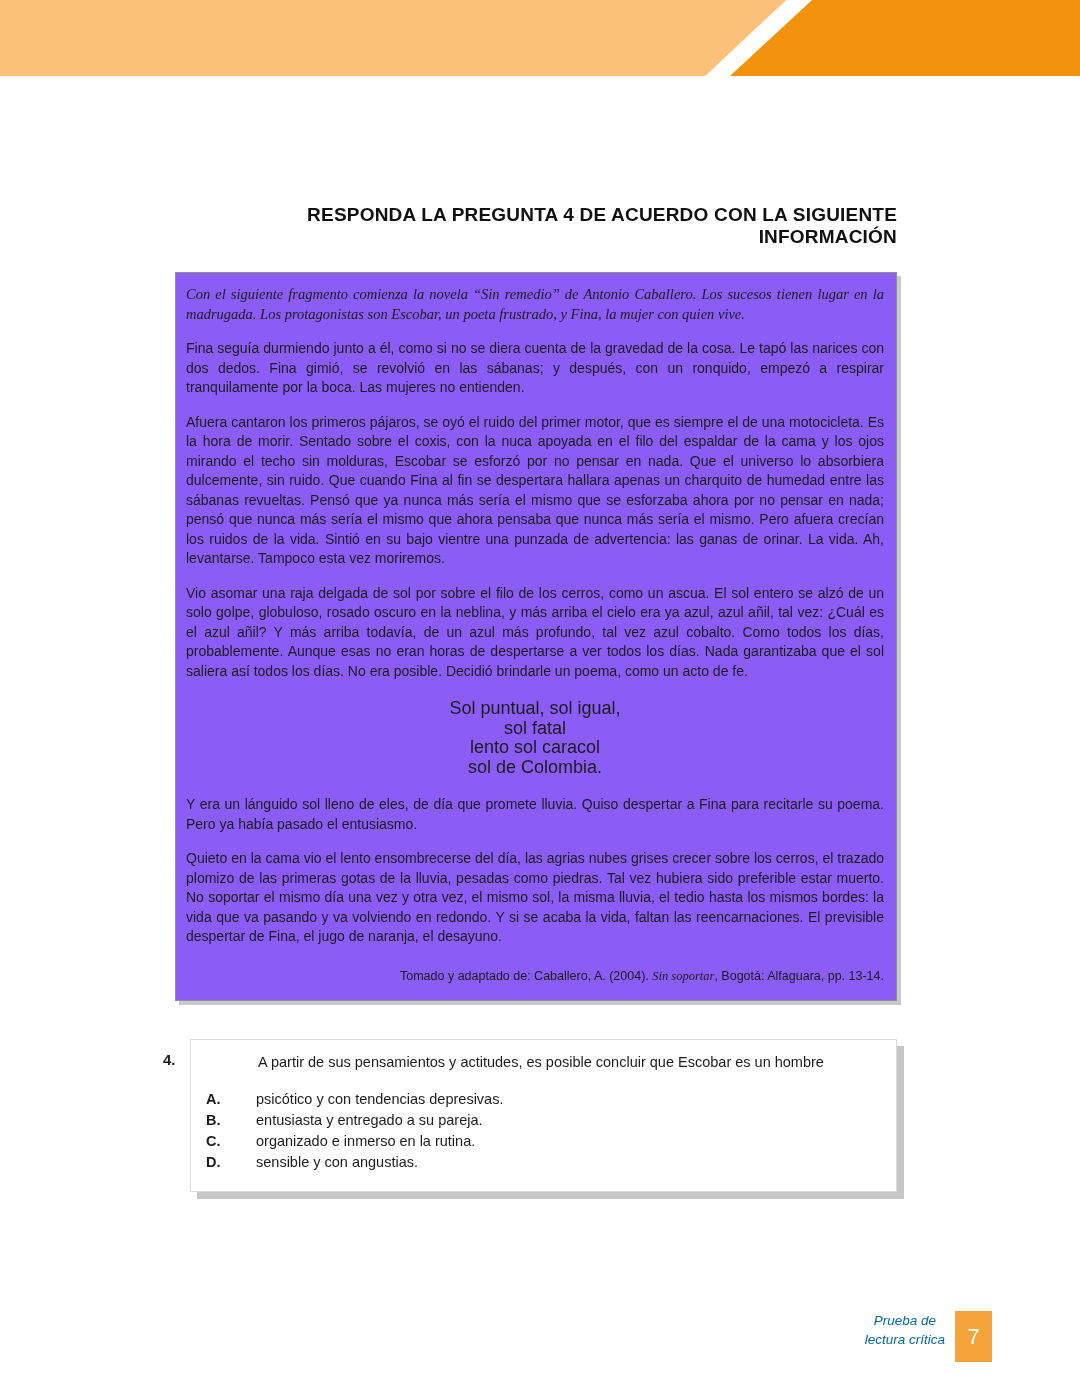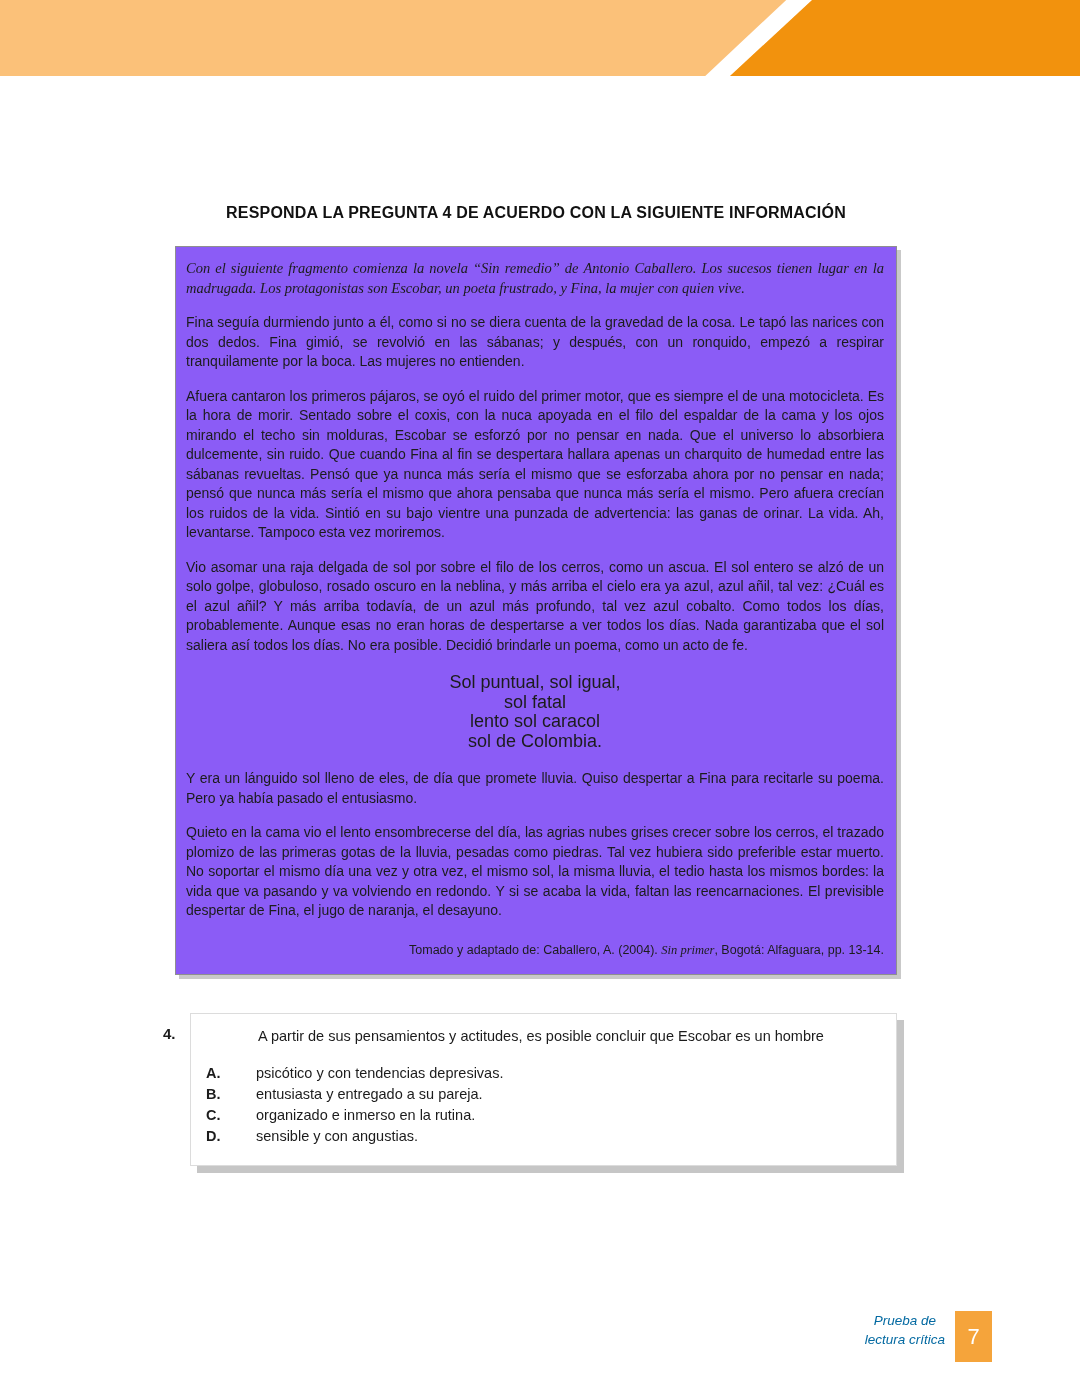--- a/index.html
+++ b/index.html
@@ -35,22 +35,22 @@
     background: #f2920d;
     clip-path: polygon(67.6% 100%, 75.2% 0, 100% 0, 100% 100%);
   }
 
   
   .content {
     position: relative;
     padding: 204px 183px 0 175px;
   }
   .title {
-    text-align: center;
-    font-size: 16px;
+    text-align: right;
+    font-size: 19px;
     font-weight: 700;
     letter-spacing: 0.2px;
     margin-bottom: 24px;
     color: #111;
   }
 
   .passage-box {
     background: #8b5cf6;
     border: 1px solid #8f8f8f;
     box-shadow: 4px 4px 0 #c9c9c9;
@@ -168,21 +168,21 @@
       <div class="poem">
         <div>Sol puntual, sol igual,</div>
         <div>sol fatal</div>
         <div>lento sol caracol</div>
         <div>sol de Colombia.</div>
       </div>
 
       <p class="para">Y era un lánguido sol lleno de eles, de día que promete lluvia. Quiso despertar a Fina para recitarle su poema. Pero ya había pasado el entusiasmo.</p>
       <p class="para">Quieto en la cama vio el lento ensombrecerse del día, las agrias nubes grises crecer sobre los cerros, el trazado plomizo de las primeras gotas de la lluvia, pesadas como piedras. Tal vez hubiera sido preferible estar muerto. No soportar el mismo día una vez y otra vez, el mismo sol, la misma lluvia, el tedio hasta los mismos bordes: la vida que va pasando y va volviendo en redondo. Y si se acaba la vida, faltan las reencarnaciones. El previsible despertar de Fina, el jugo de naranja, el desayuno.</p>
 
-      <p class="attribution"><span>Tomado y adaptado de: Caballero, A. (2004). </span><em>Sin primer</em><span>, Bogotá: Alfaguara, pp. 13-14.</span></p>
+      <p class="attribution"><span>Tomado y adaptado de: Caballero, A. (2004). </span><em>Sin soportar</em><span>, Bogotá: Alfaguara, pp. 13-14.</span></p>
     </section>
 
     <section class="question-row">
       <div class="q-number">4.</div>
       <div class="question-box">
         <p class="q-text">A partir de sus pensamientos y actitudes, es posible concluir que Escobar es un hombre</p>
         <div class="options">
           <div class="option">
             <span class="opt-letter">A.</span>
             <span class="opt-text">psicótico y con tendencias depresivas.</span>

